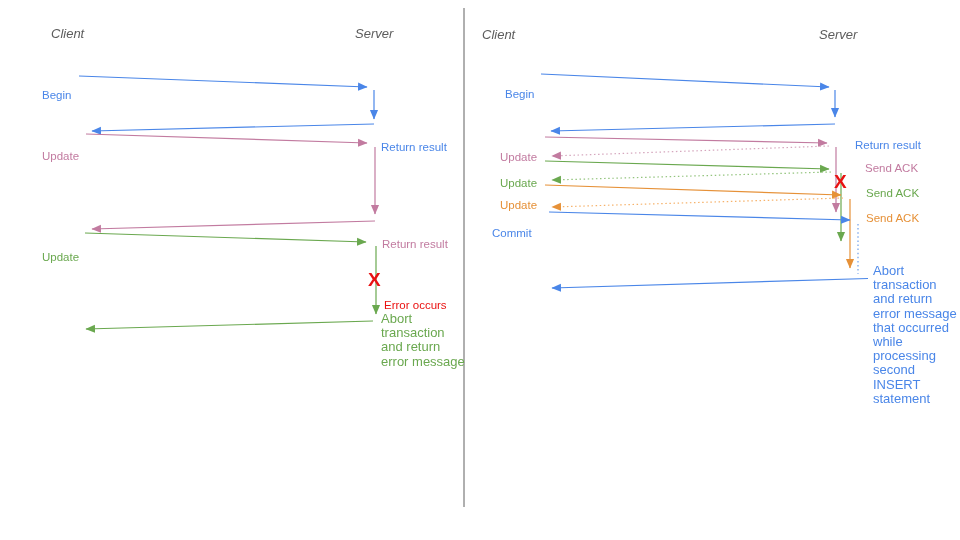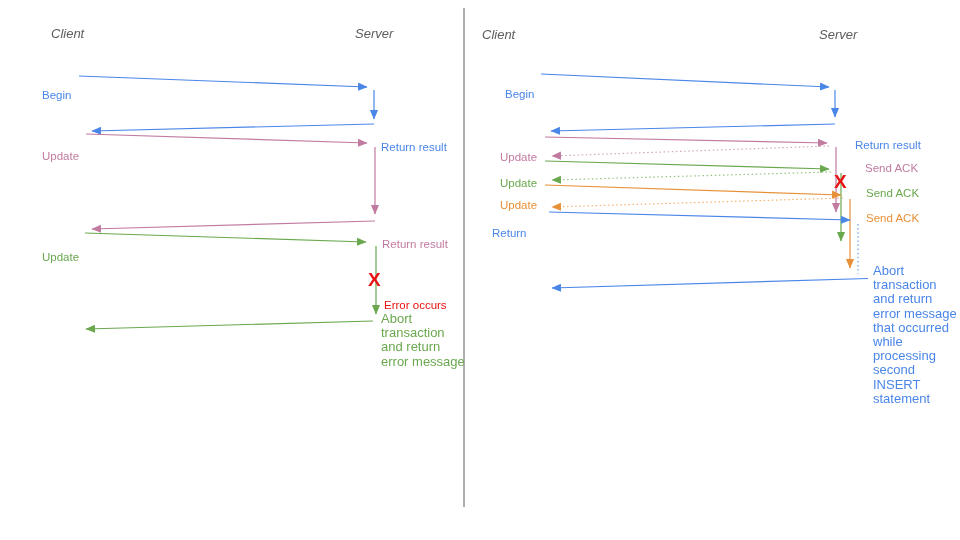--- a/index.html
+++ b/index.html
@@ -122,21 +122,21 @@
 
   <div class="lbl c-pink" style="left:500px;top:127px;">Update</div>
   <div class="lbl c-pink" style="left:865px;top:138px;">Send ACK</div>
 
   <div class="lbl c-green" style="left:500px;top:153px;">Update</div>
   <div class="lbl c-green" style="left:866px;top:163px;">Send ACK</div>
 
   <div class="lbl c-orange" style="left:500px;top:175px;">Update</div>
   <div class="lbl c-orange" style="left:866px;top:188px;">Send ACK</div>
 
-  <div class="lbl c-blue" style="left:492px;top:203px;">Return</div>
+  <div class="lbl c-blue" style="left:492px;top:203px;">Commit</div>
 
   <div class="xmark" style="left:834px;top:173px;">X</div>
 
   <div class="note c-blue" style="left:873px;top:264px;">Abort
 transaction
 and return
 error message
 that occurred
 while
 processing

